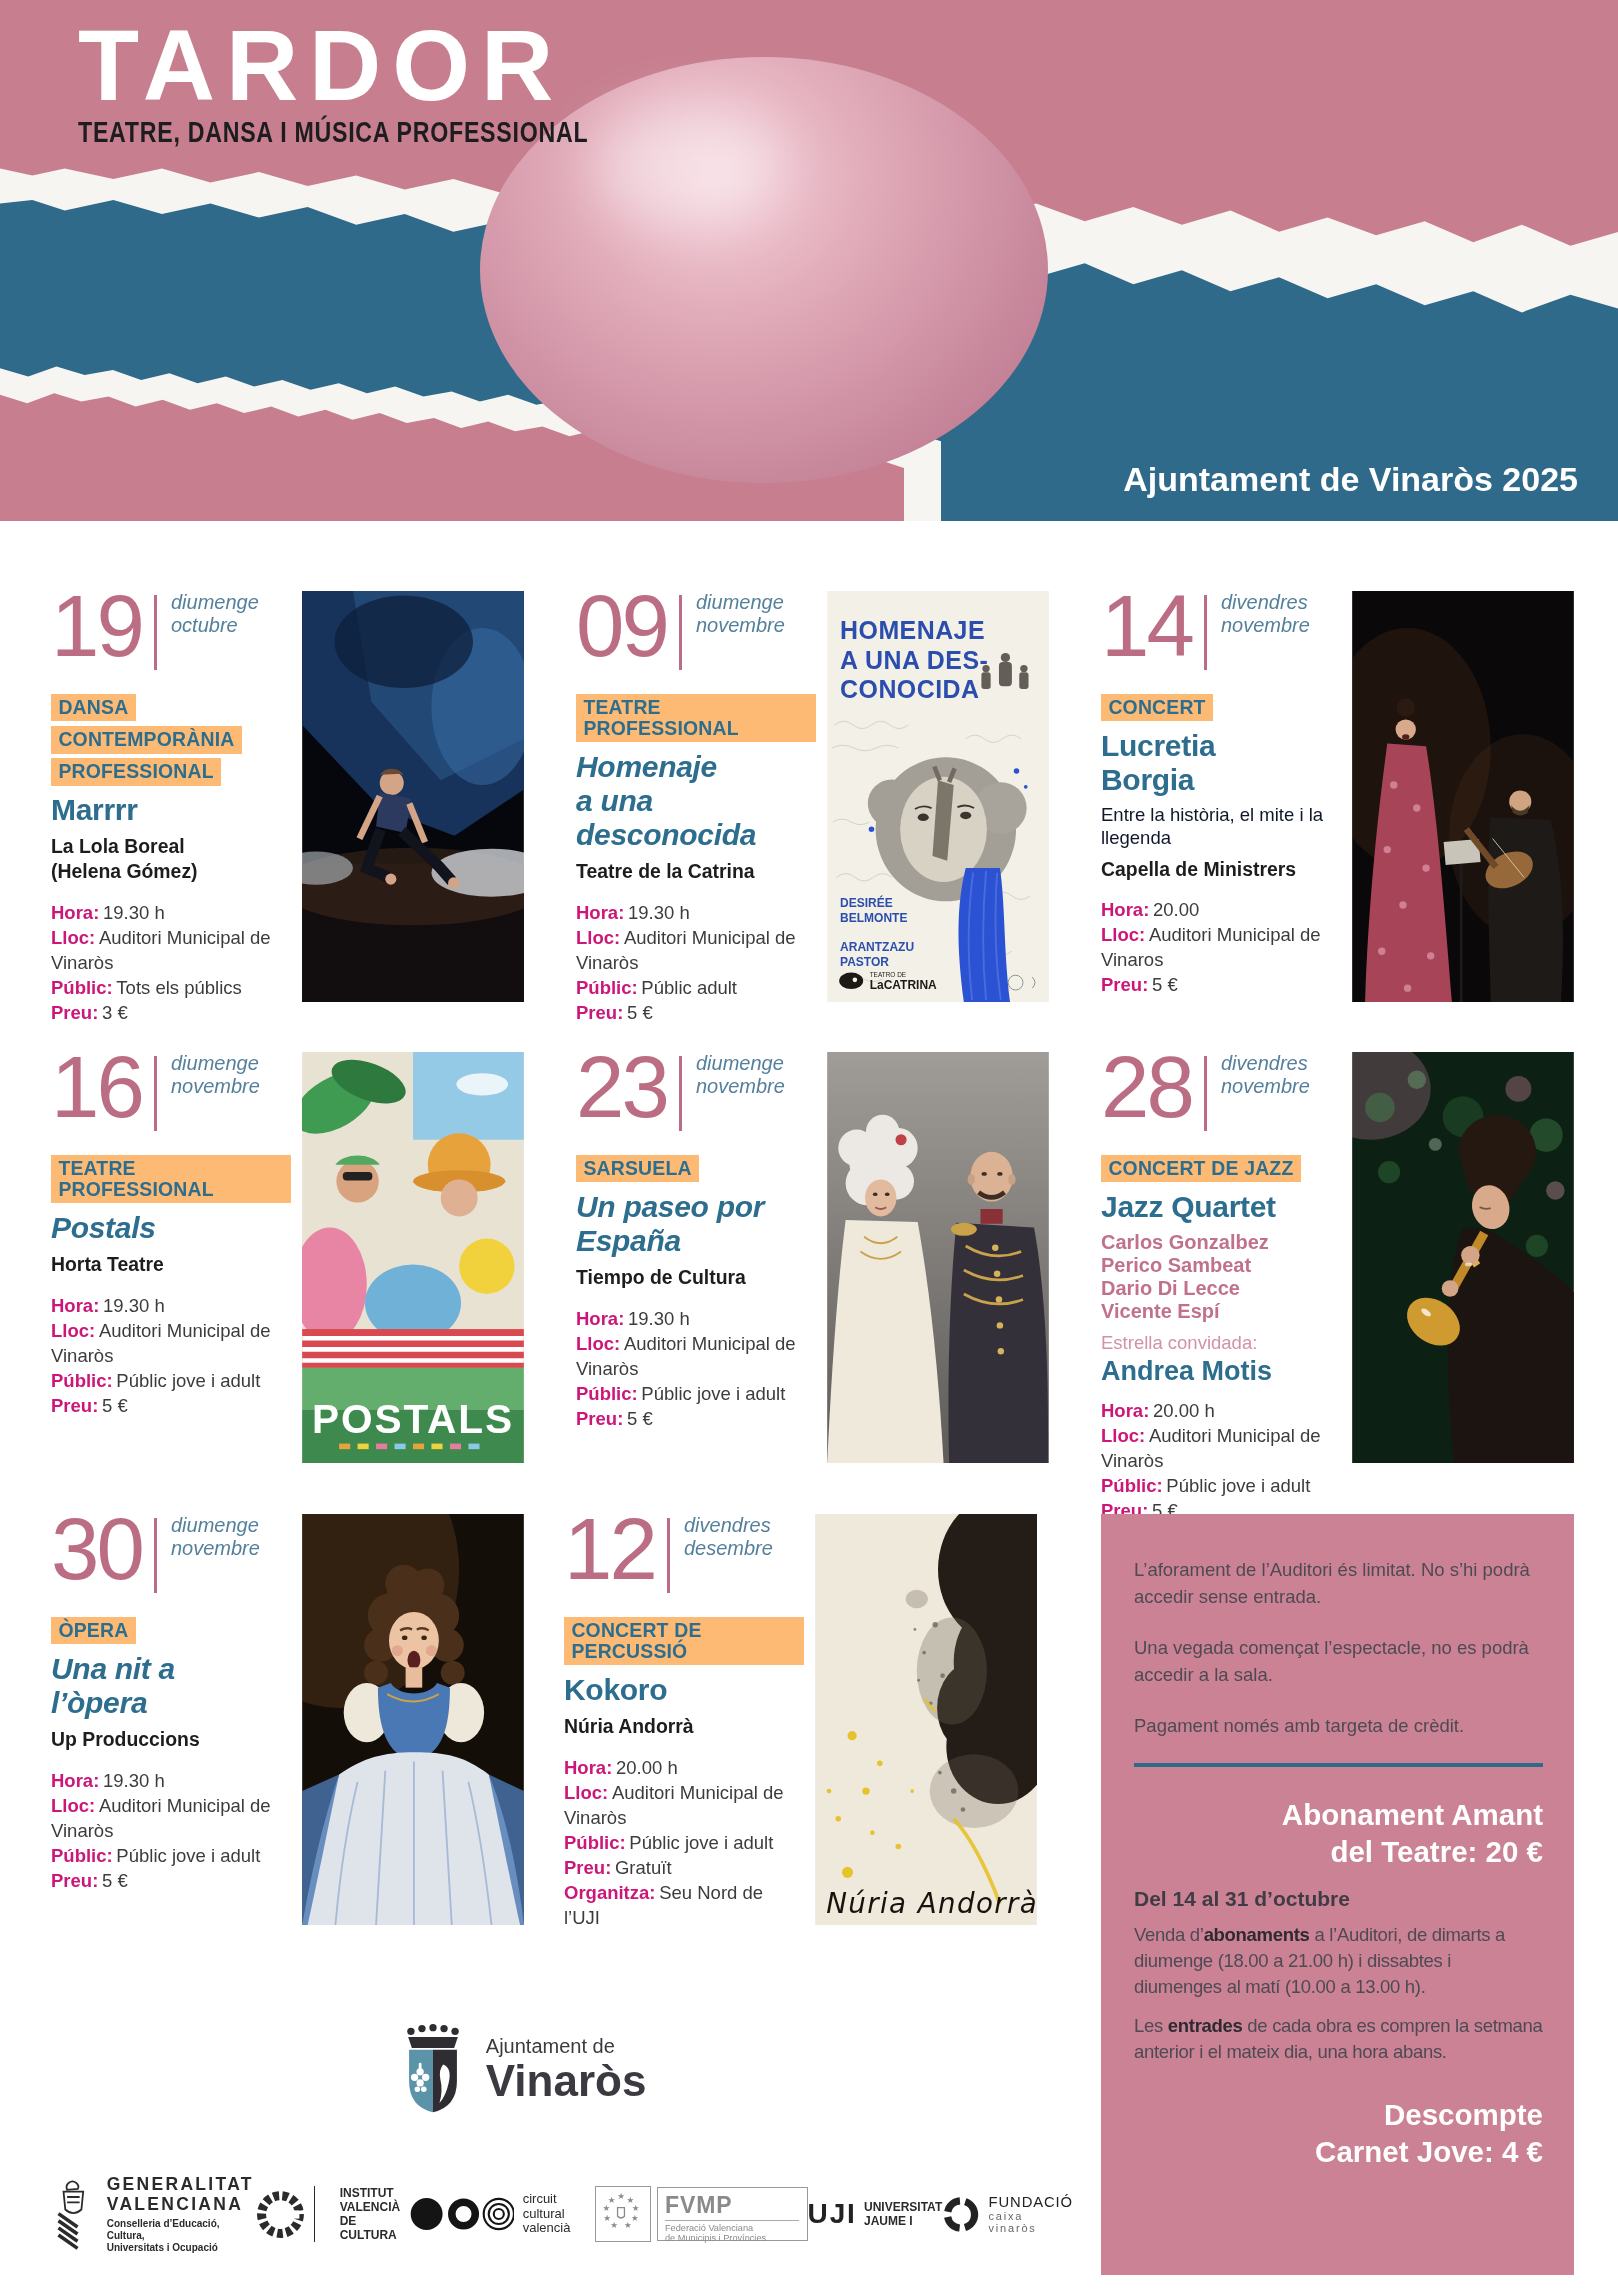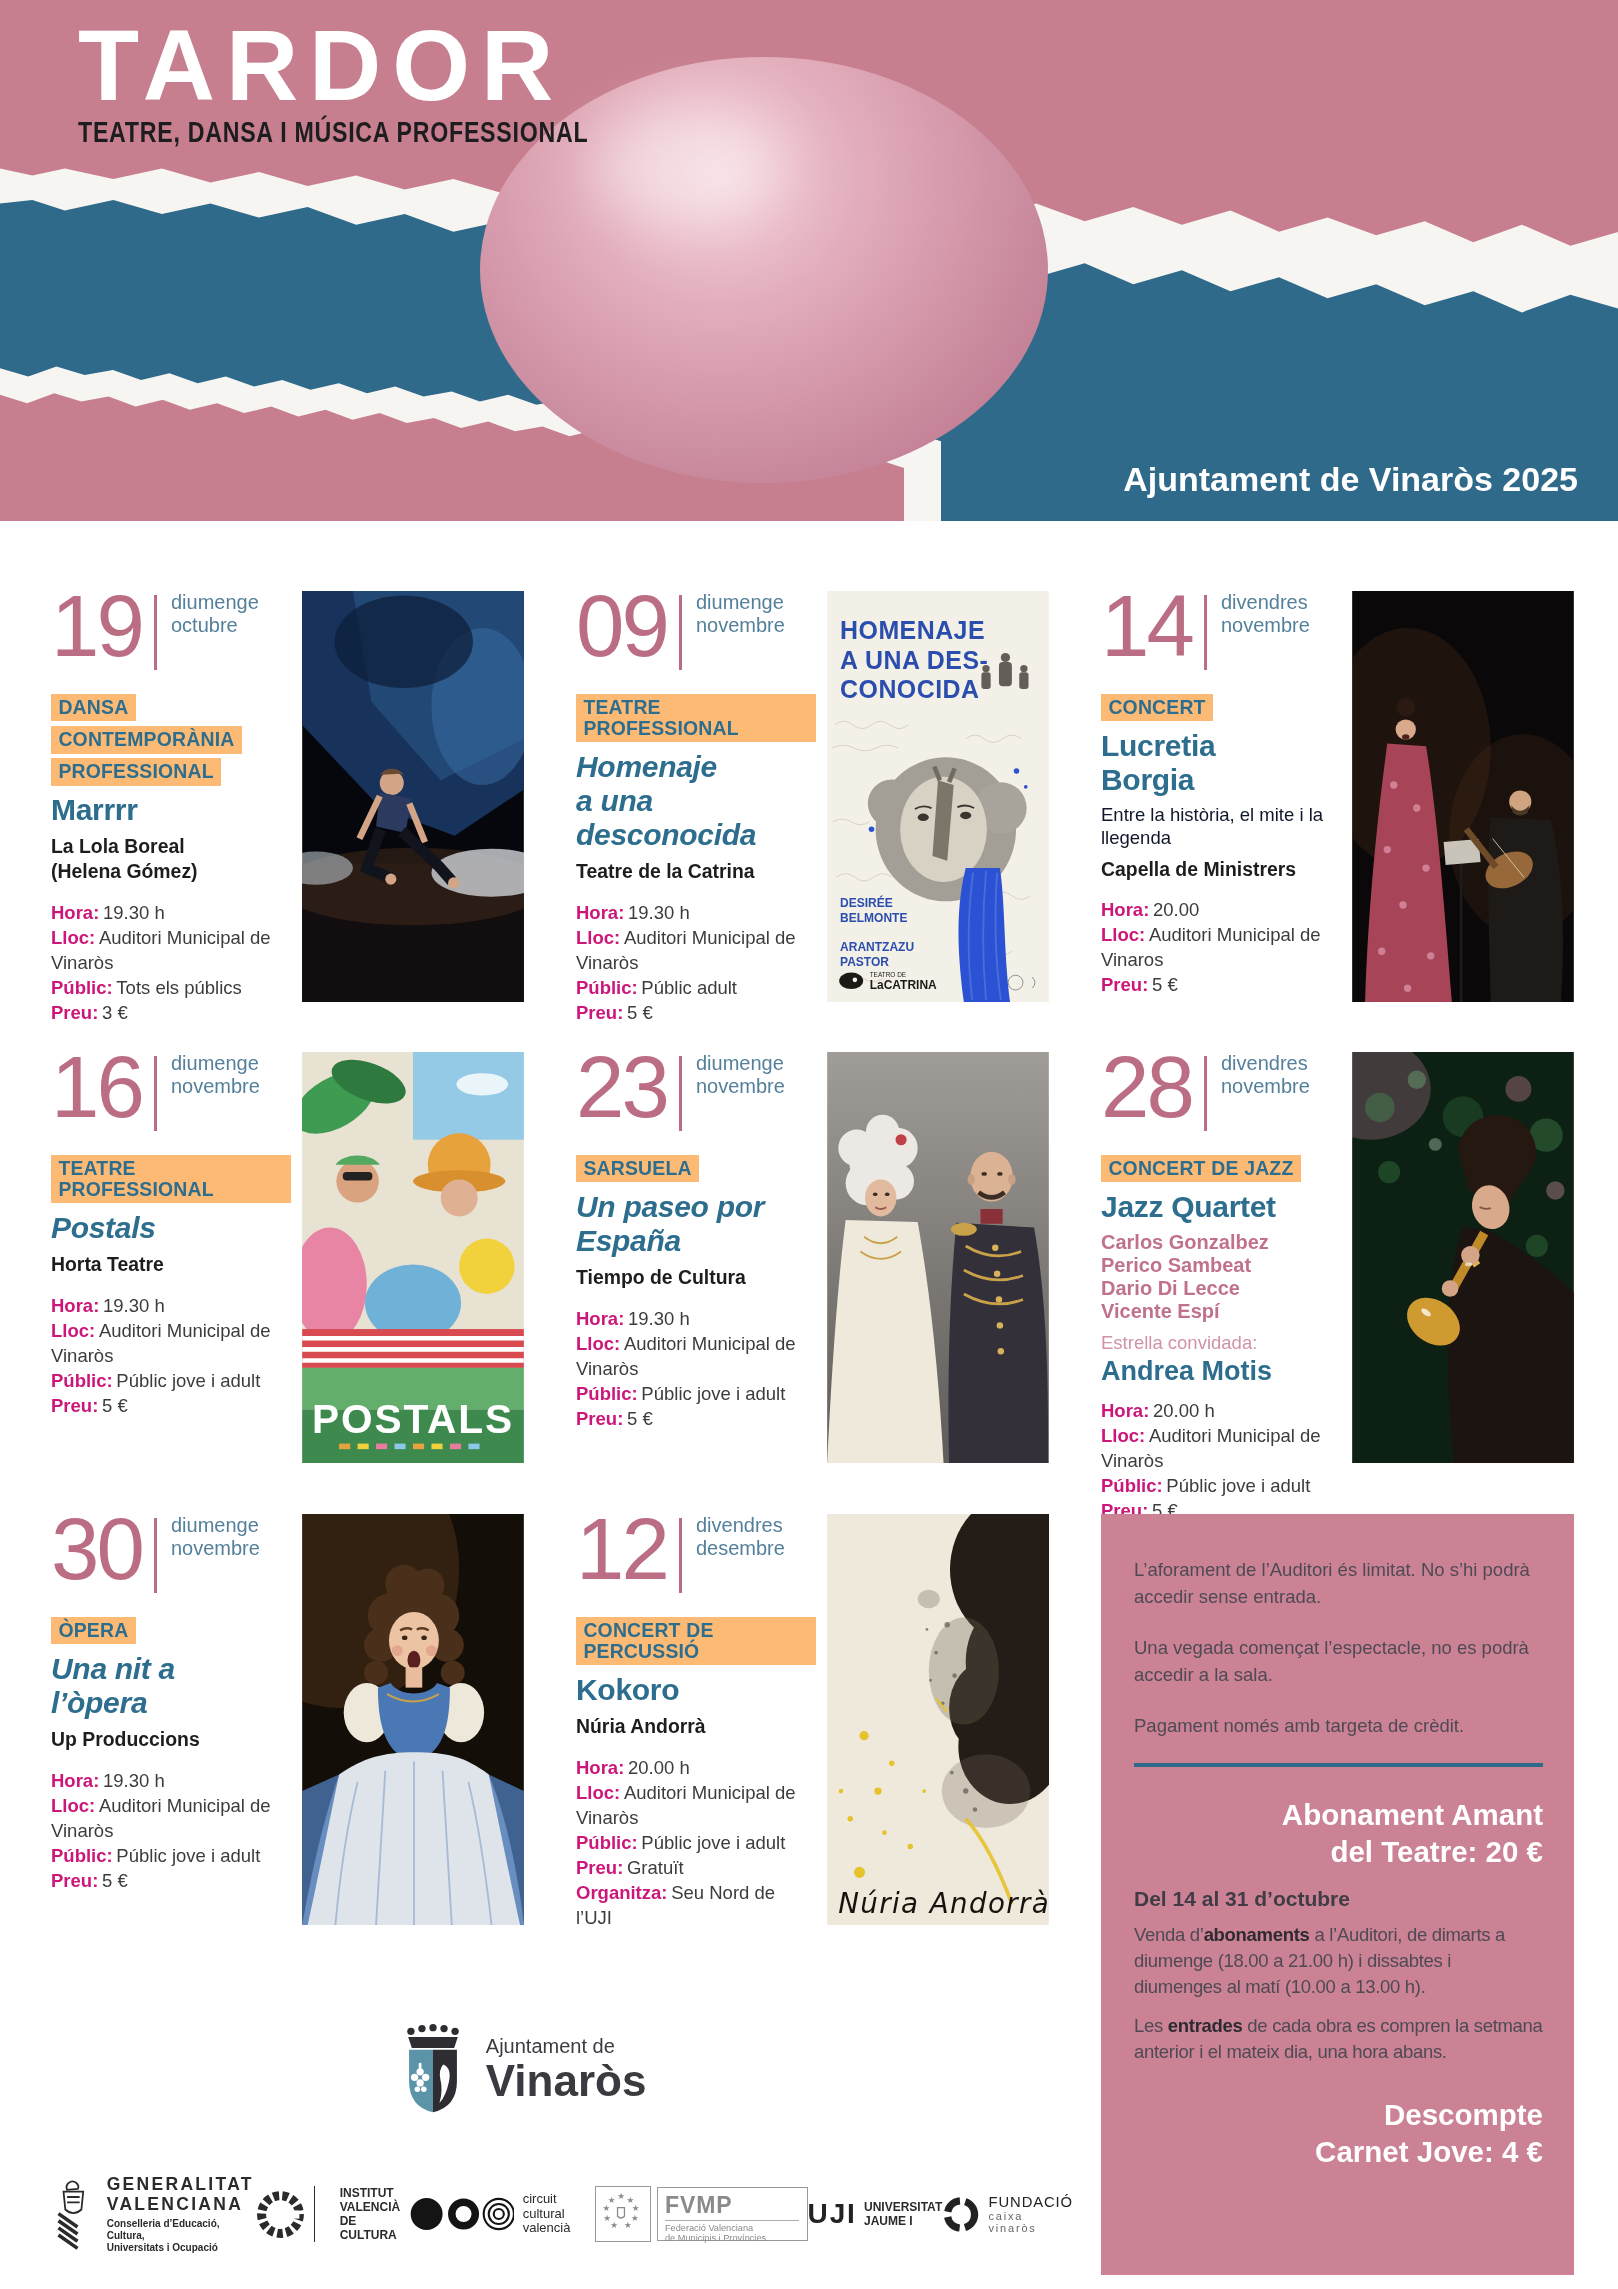--- a/index.html
+++ b/index.html
@@ -24,21 +24,21 @@
   .brand .sub{margin-top:1.8px;font-size:29px;letter-spacing:0.9px;transform:scaleX(.8);transform-origin:left;white-space:nowrap;}
   .edition{position:absolute;right:41px;top:460px;font-size:34px;font-weight:bold;color:#ffffff;z-index:6;}
   
   .cell{position:absolute;width:473px;height:411px;display:flex;}
   .txt{width:251px;padding-right:11px;box-sizing:border-box;flex:none;}
   .art{width:222px;height:411px;flex:none;overflow:hidden;}
   .daterow{display:flex;align-items:flex-start;height:79px;margin-bottom:24px;}
   .dnum{font-size:87px;line-height:.8;color:#bb6d84;letter-spacing:-2.8px;}
   .dbar{width:2.8px;background:#bb6d84;align-self:stretch;margin:3.7px 14px 0 12px;}
   .dday{font-size:20px;line-height:23px;color:#54809b;padding-bottom:4.6px;}
-  .dday span{display:block;}
+  .dday span{display:block;font-style:italic;}
   .chips{margin-bottom:7.4px;}
   .chip{display:table;background:#fdba74;color:#2d6d8e;font-weight:bold;font-size:19.4px;line-height:21px;
         padding:2.8px 7.4px 3.7px;margin-bottom:4.6px;letter-spacing:0.2px;}
   .chip:empty{display:none;}
   .title{margin:3.7px 0 0;font-size:30px;line-height:34px;font-weight:bold;color:#2d6d8e;
          white-space:pre-line;letter-spacing:-0.3px;}
   .title.it{font-style:italic;}
   .desc{margin:6.5px 0 0;font-size:18.5px;line-height:23px;color:#0f172a;}
   .sub{margin:7.4px 0 0;font-size:19.4px;line-height:25px;font-weight:bold;color:#1d1d1f;white-space:pre-line;}
   .details{margin-top:15.7px;font-size:18.5px;line-height:25px;color:#3c3c3e;}
@@ -517,21 +517,21 @@
         <path d="M82,188 C82,232 92,262 121,267 C152,262 160,230 160,188 L146,183 C138,198 104,198 96,183 Z" fill="#4a78b4"></path>
         <path d="M92,195 q28,16 56,0" stroke="#c9a24a" stroke-width="2" fill="none"></path>
         <path d="M40,282 C20,340 8,400 0,445 L240,445 C234,392 222,330 202,282 C175,262 156,258 121,258 C88,258 66,264 40,282 Z" fill="#dfe4ea"></path>
         <path d="M60,290 C48,340 40,400 36,445 M180,290 C192,340 200,400 205,445 M121,268 L121,445 M90,278 L80,445 M152,278 L162,445" stroke="#7a98c4" stroke-width="2" fill="none" opacity=".55"></path>
         <path d="M40,282 C30,330 16,400 6,445 L0,445 L0,300 Z" fill="#4a78b4" opacity=".8"></path>
         <path d="M202,282 C212,330 226,400 236,445 L240,445 L240,300 Z" fill="#4a78b4" opacity=".8"></path>
       </svg>
     </div>
   </div>
 
-  <div class="cell" style="left:576px;top:1514px;">
+  <div class="cell" style="left:564px;top:1514px;">
     <div class="txt">
       <div class="daterow">
         <span class="dnum">12</span>
         <span class="dbar"></span>
         <span class="dday">
           <span>divendres</span>
           <span>desembre</span>
         </span>
       </div>
       <div class="chips">

